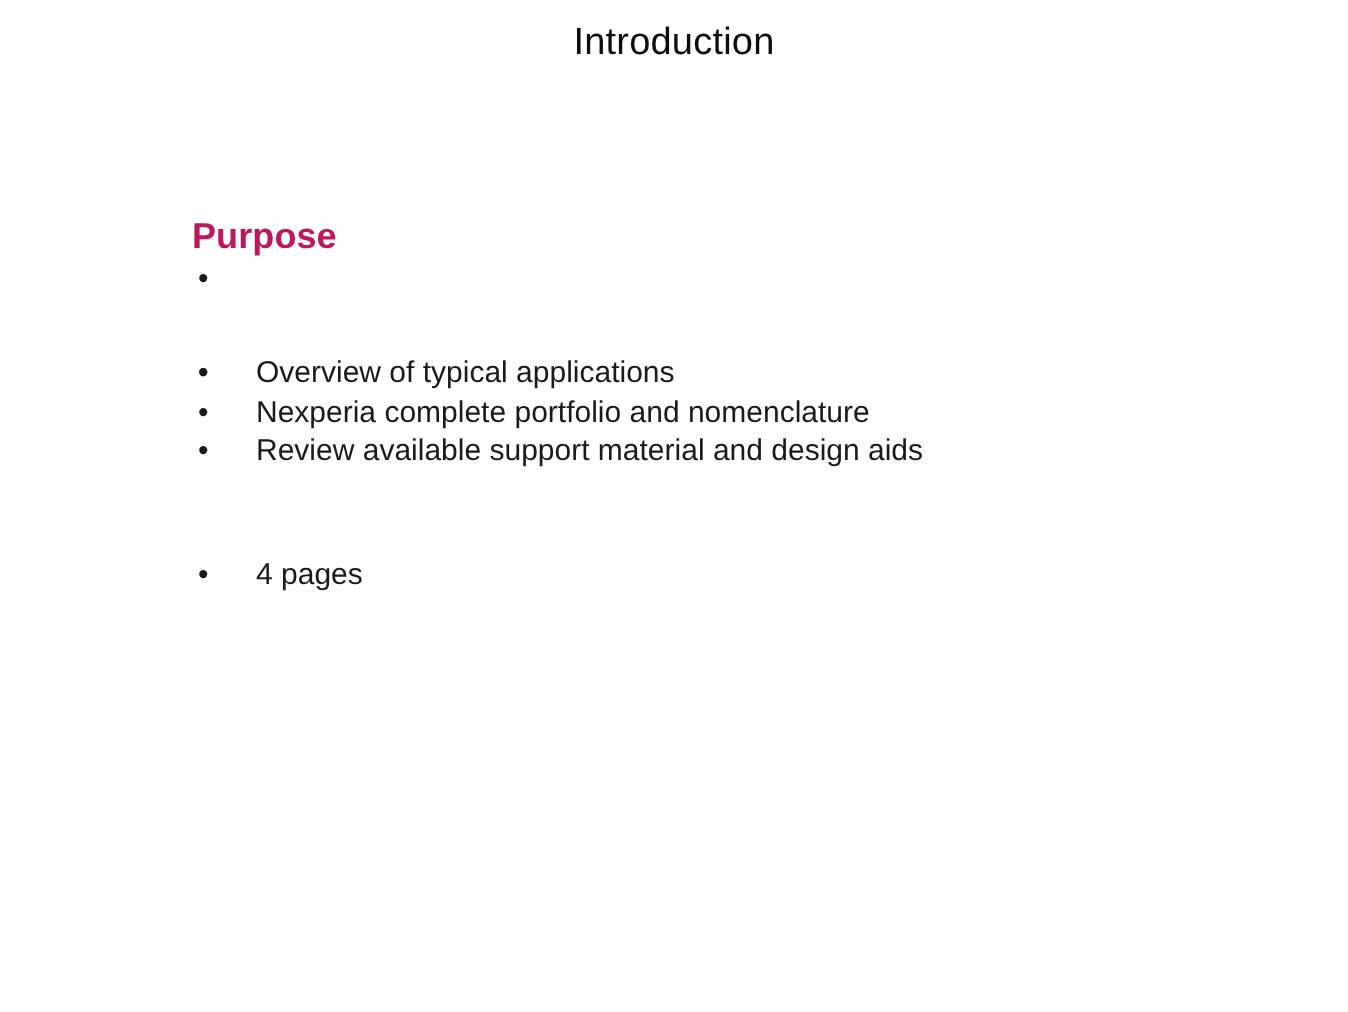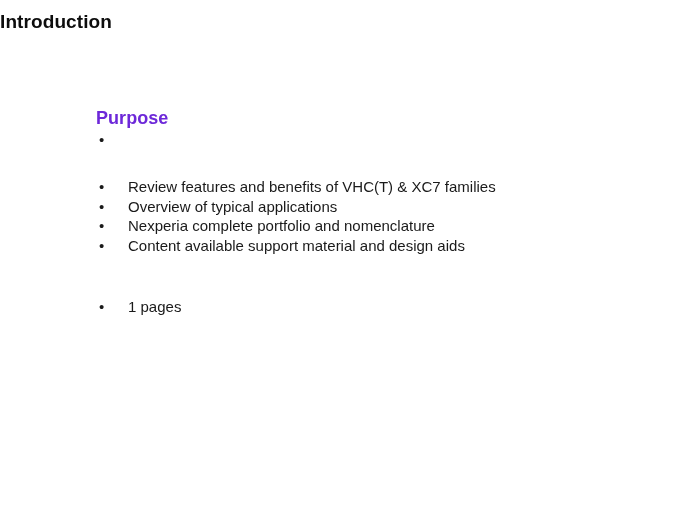--- a/index.html
+++ b/index.html
@@ -21,43 +21,43 @@
     width: 674px;
     height: 506px;
     background: #ffffff;
   }
 
   .slide-title {
     position: absolute;
     top: 10px;
     left: 0;
     width: 674px;
-    text-align: left;
+    text-align: center;
     font-size: 19px;
-    font-weight: bold;
+    font-weight: normal;
     color: #0d0d0d;
     letter-spacing: 0.1px;
     line-height: 24px;
   }
 
   .body-area {
     position: absolute;
     top: 108px;
     left: 96px;
     width: 520px;
   }
 
   .section {
     margin-bottom: 0;
   }
 
   .section-heading {
     font-size: 18px;
     font-weight: bold;
-    color: #6d28d9;
+    color: #be185d;
     line-height: 21px;
     margin: 0 0 1px 0;
     letter-spacing: 0.05px;
   }
 
   .bullet-list {
     margin: 0;
     padding: 0;
     list-style: none;
   }
@@ -103,42 +103,41 @@
         </li>
       </ul>
     </div>
 
     <div class="gap-purpose spacer"></div>
 
     <div class="section">
       <ul class="bullet-list">
         <li class="bullet-item">
           <span class="bullet-marker">•</span>
-          <span>Review features and benefits of VHC(T) &amp; XC7 families</span>
         </li>
         <li class="bullet-item">
           <span class="bullet-marker">•</span>
           <span>Overview of typical applications</span>
         </li>
         <li class="bullet-item">
           <span class="bullet-marker">•</span>
           <span>Nexperia complete portfolio and nomenclature</span>
         </li>
         <li class="bullet-item">
           <span class="bullet-marker">•</span>
-          <span>Content available support material and design aids</span>
+          <span>Review available support material and design aids</span>
         </li>
       </ul>
     </div>
 
     <div class="gap-objectives spacer"></div>
 
     <div class="section">
       <ul class="bullet-list">
         <li class="bullet-item">
           <span class="bullet-marker">•</span>
-          <span>1 pages</span>
+          <span>4 pages</span>
         </li>
       </ul>
     </div>
 
   </div>
 </div>
 
 </body></html>

